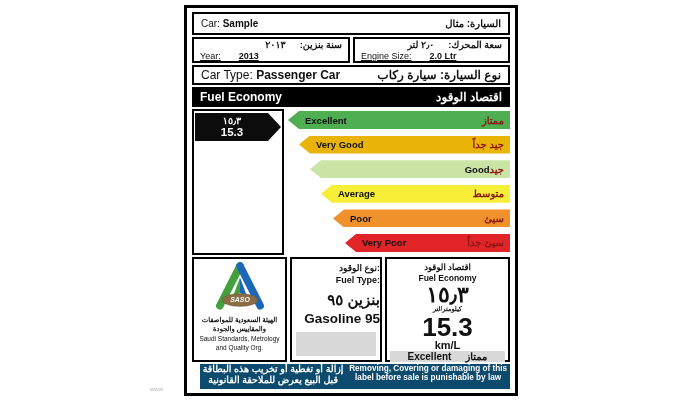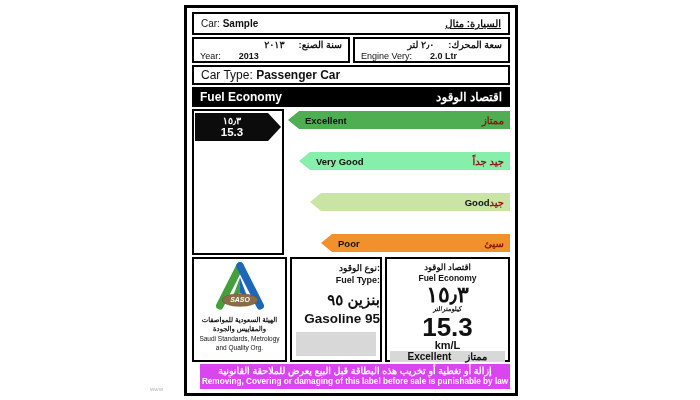--- a/index.html
+++ b/index.html
@@ -8,24 +8,24 @@
   .label{position:absolute;left:184px;top:5px;width:334px;height:391px;border:3px solid #000;
     background:#fff;box-sizing:border-box;padding:4px 5px;display:flex;flex-direction:column;gap:2px;}
   .box{border:2px solid #000;box-sizing:border-box;background:#fff;}
   
   .row1{height:23px;display:flex;justify-content:space-between;align-items:center;padding:0 7px;font-size:10px;}
   .row2{height:26px;display:flex;gap:3px;}
   .cell{flex-direction:column;display:flex;justify-content:center;padding:1px 6px;font-size:9px;}
   .cell-year{width:158px;}
   .cell-engine{flex:1;}
   .cell .ar-line{direction:rtl;display:flex;align-items:center;gap:14px;font-weight:bold;font-size:9.5px;}
-  .cell .en-line{display:flex;align-items:center;gap:18px;margin-top:1px;}
+  .cell .en-line{display:flex;align-items:center;gap:18px;margin-top:1px;text-decoration:underline;}
   .row3{height:20px;display:flex;justify-content:space-between;align-items:center;padding:0 7px;font-size:12px;}
   .bold{font-weight:bold;}
-  .arb{font-weight:bold;text-decoration:underline;}
+  .arb{font-weight:bold;}
   
   .fe-header{height:20px;background:#000;color:#fff;display:flex;justify-content:space-between;
     align-items:center;padding:0 8px;font-weight:bold;font-size:12px;}
   
   .main{height:146px;display:flex;gap:4px;}
   .pointer-col{width:92px;flex:none;padding:2px 1px;}
   .pointer{height:28px;background:#0c0c0c;color:#fff;
     clip-path:polygon(0 0,calc(100% - 13px) 0,100% 50%,calc(100% - 13px) 100%,0 100%);
     display:flex;flex-direction:column;align-items:center;justify-content:center;
     padding-right:12px;font-weight:bold;line-height:1.05;}
@@ -55,21 +55,21 @@
   .econ-col{flex:1;display:flex;flex-direction:column;align-items:center;padding-top:3px;}
   .econ-lab{font-size:8.5px;font-weight:bold;line-height:1.25;}
   .econ-ar-big{font-size:22px;font-weight:bold;line-height:0.9;margin-top:2px;}
   .econ-ar-unit{font-size:6.5px;font-weight:bold;}
   .econ-en-big{font-size:26px;font-weight:bold;line-height:0.95;margin-top:2px;}
   .econ-en-unit{font-size:11px;font-weight:bold;line-height:1;}
   .econ-rating{margin-top:auto;align-self:stretch;background:#d8d8d8;height:19px;margin-left:3px;
     margin-right:3px;margin-bottom:3px;display:flex;align-items:center;justify-content:center;gap:14px;
     font-size:10px;font-weight:bold;}
   
-  .banner{flex:1;background:#d946ef;color:#fff;text-align:center;display:flex;flex-direction:column;
+  .banner{flex:1;background:#0c4a6e;color:#fff;text-align:center;display:flex;flex-direction:row;
     justify-content:center;line-height:1.15;margin-left:8px;}
   .banner .b-ar{font-size:9.5px;font-weight:bold;}
   .banner .b-en{font-size:8.2px;font-weight:bold;}
   .watermark{position:absolute;left:150px;top:386px;font-size:6px;color:#b5b5b5;}
 </style>
 </head>
 <body>
 
 <div class="page">
   <span class="watermark">www</span>
@@ -80,75 +80,84 @@
       <span>
         <span>Car:</span>
         <span class="bold">Sample</span>
       </span>
       <span class="arb">السيارة:  مثال</span>
     </div>
 
     <div class="row2">
       <div class="box cell cell-year">
         <div class="ar-line">
-          <span>سنة الصنع:</span>
+          <span>سنة بنزين:</span>
           <span>٢٠١٣</span>
         </div>
         <div class="en-line">
           <span>Year:</span>
           <span class="bold">2013</span>
         </div>
       </div>
       <div class="box cell cell-engine">
         <div class="ar-line">
           <span>سعة المحرك:</span>
           <span>٢٫٠ لتر</span>
         </div>
         <div class="en-line">
-          <span>Engine Very:</span>
+          <span>Engine Size:</span>
           <span class="bold">2.0 Ltr</span>
         </div>
       </div>
     </div>
 
     <div class="box row3">
       <span>
         <span>Car Type:</span>
         <span class="bold">Passenger Car</span>
       </span>
+      <span class="arb">نوع السيارة:  سيارة ركاب</span>
     </div>
 
     <div class="fe-header">
       <span>Fuel Economy</span>
       <span>اقتصاد الوقود</span>
     </div>
 
     <div class="main">
       <div class="box pointer-col">
         <div class="pointer">
           <span class="p-ar">١٥٫٣</span>
           <span class="p-en">15.3</span>
         </div>
       </div>
       <div class="bars">
         <div class="bar" style="background: rgb(79, 174, 81);">
           <span class="bar-en">Excellent</span>
           <span class="bar-ar">ممتاز</span>
         </div>
-        <div class="bar" style="background: #86efac;">
+        <div class="bar" style="background: #eab308;">
           <span class="bar-en">Very Good</span>
           <span class="bar-ar">جيد جداً</span>
         </div>
         <div class="bar" style="background: rgb(202, 228, 165); justify-content: flex-end;">
           <span class="bar-en">Good</span>
           <span class="bar-ar">جيد</span>
         </div>
+        <div class="bar" style="background: rgb(247, 238, 56);">
+          <span class="bar-en">Average</span>
+          <span class="bar-ar">متوسط</span>
+        </div>
         <div class="bar" style="background: rgb(240, 145, 44);">
           <span class="bar-en">Poor</span>
           <span class="bar-ar">سيئ</span>
+        </div>
+        <div class="bar" style="background: rgb(225, 36, 39);">
+          <span class="bar-en">Very Poor</span>
+          <span class="bar-ar">سيئ جداً</span>
         </div>
       </div>
     </div>
 
     <div class="bottom">
 
       <div class="box saso-col">
         <svg width="58" height="53" viewBox="0 0 100 92">
           <path d="M50 7 L15 76" stroke="#43a03c" stroke-width="13" stroke-linecap="round" fill="none"></path>
           <path d="M50 7 L85 76" stroke="#1c67b8" stroke-width="13" stroke-linecap="round" fill="none"></path>

